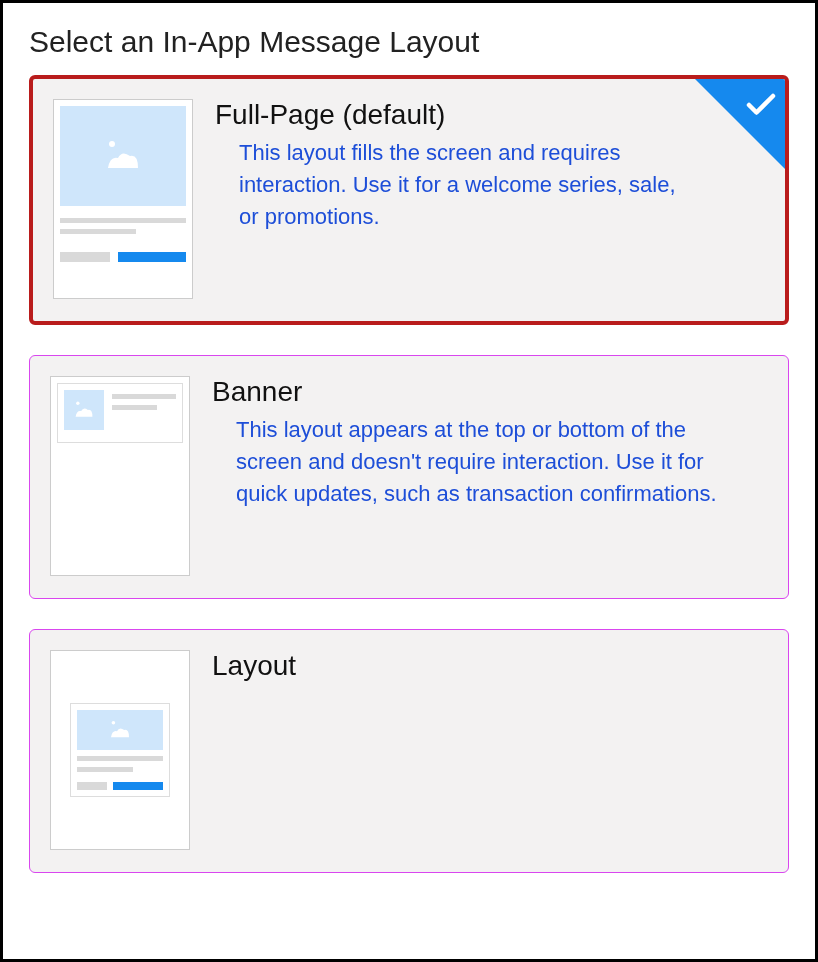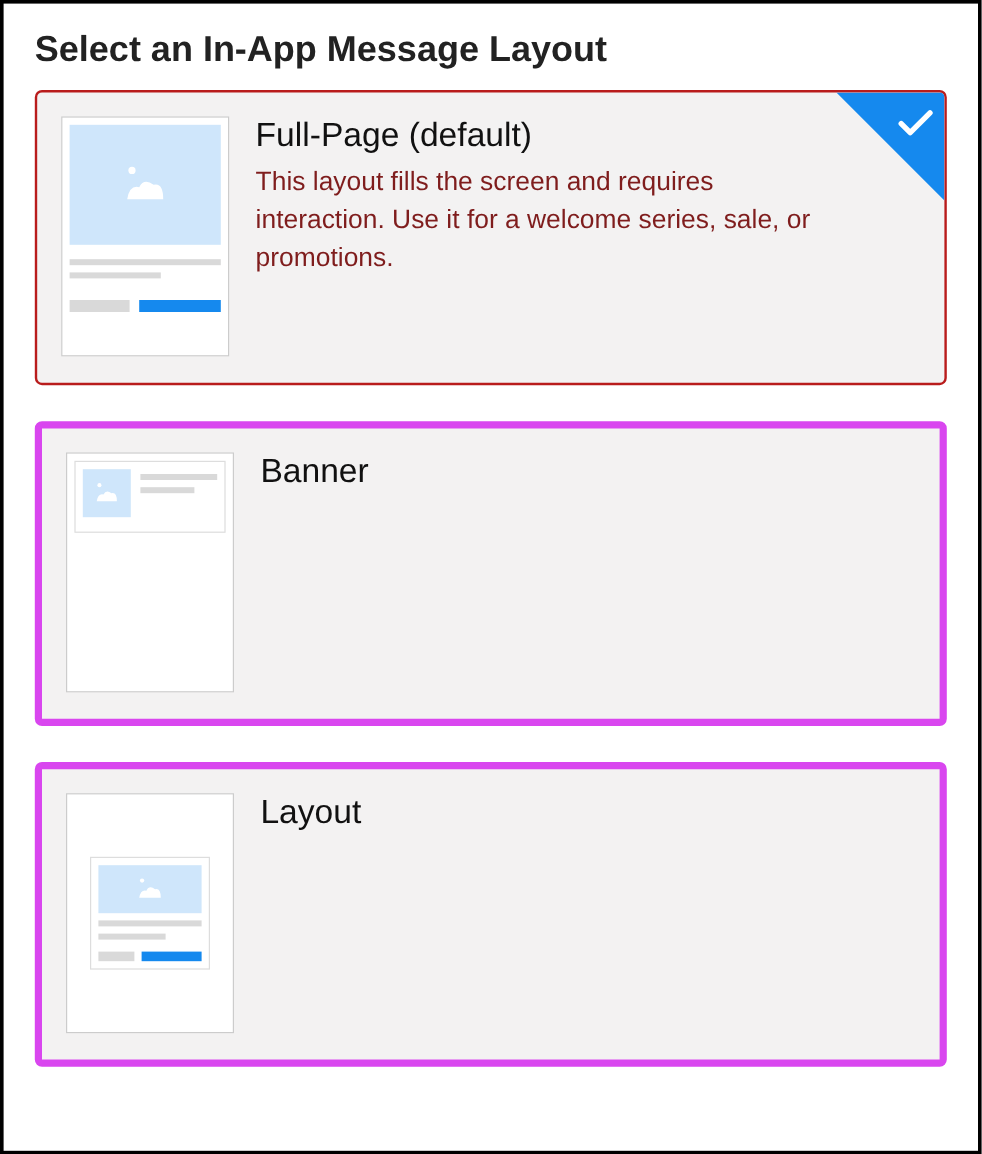--- a/index.html
+++ b/index.html
@@ -6,39 +6,39 @@
   body {
     font-family: -apple-system, BlinkMacSystemFont, "Segoe UI", Arial, sans-serif;
     background: #fff;
     width: 818px;
     height: 962px;
     border: 3px solid #000;
     padding: 22px 26px;
   }
   .heading {
     font-size: 30px;
-    font-weight: 700;
+    font-weight: 400;
     color: #222;
     margin-bottom: 16px;
   }
   .card {
     position: relative;
     display: flex;
     align-items: flex-start;
     gap: 22px;
     background: #f3f2f2;
-    border: 6px solid #d946ef;
+    border: 1px solid #d946ef;
     border-radius: 6px;
     padding: 20px 20px 22px 20px;
     margin-bottom: 30px;
     overflow: hidden;
     cursor: pointer;
   }
   .card.selected {
-    border: 2px solid #b91c1c;
+    border: 4px solid #b91c1c;
   }
   .card .corner {
     position: absolute;
     top: 0; right: 0;
     width: 0; height: 0;
     border-left: 90px solid transparent;
     border-top: 90px solid #1589ee;
   }
   .card .corner svg {
     position: absolute;
@@ -95,21 +95,22 @@
   .card.selected .content { padding-right:70px; }
   .title {
     font-size: 28px;
     font-weight: 400;
     color: #111;
     margin-bottom: 6px;
   }
   .desc {
     font-size: 22px;
     line-height: 1.45;
-    color: #7f1d1d;
+    color: #1d4ed8;
+    margin-left: 24px;
   }
 </style>
 </head>
 <body>
 
 <h1 class="heading">Select an In-App Message Layout</h1>
 
 <div class="card selected">
   <div class="corner">
     <svg width="36" height="36" viewBox="0 0 24 24" fill="none" stroke="#fff" stroke-width="3" stroke-linecap="round" stroke-linejoin="round">
@@ -148,20 +149,21 @@
           </svg>
       </div>
       <div class="lines">
         <div class="line" style="width:100%"></div>
         <div class="line" style="width:70%"></div>
       </div>
     </div>
   </div>
   <div class="content">
     <div class="title">Banner</div>
+    <div class="desc">This layout appears at the top or bottom of the screen and doesn't require interaction. Use it for quick updates, such as transaction confirmations.</div>
   </div>
 </div>
 
 <div class="card">
   <div class="thumb modal">
     <div class="modal-box">
       <div class="thumb-img">
         <svg class="cloud-icon" width="30" height="26" viewBox="0 0 50 40">
             <circle cx="14" cy="8" r="3" fill="#fff"></circle>
             <path d="M10 32 Q12 20 20 22 Q24 14 32 20 Q40 18 40 32 Z" fill="#fff"></path>

